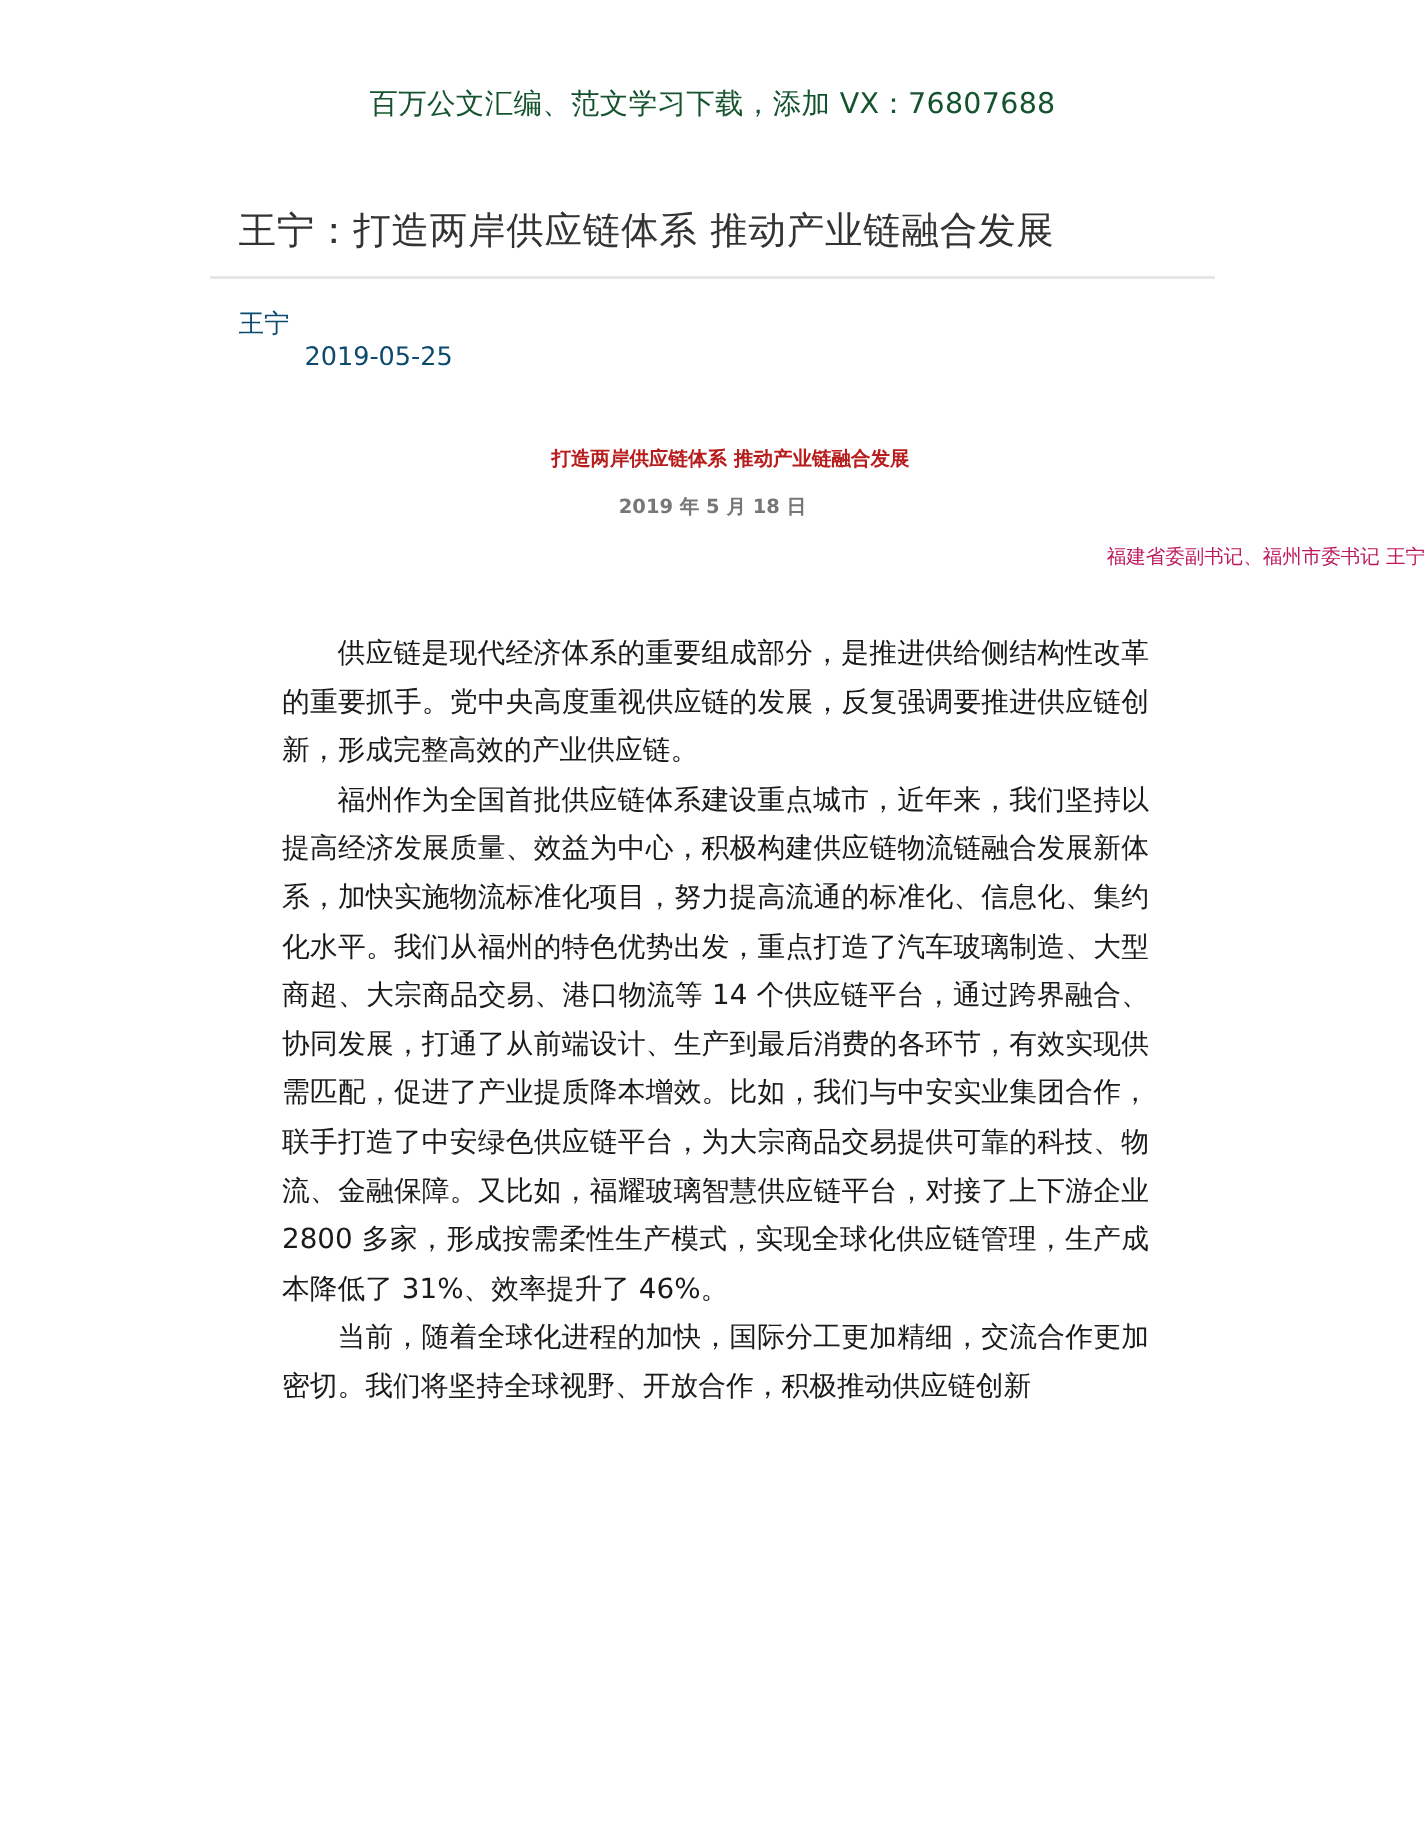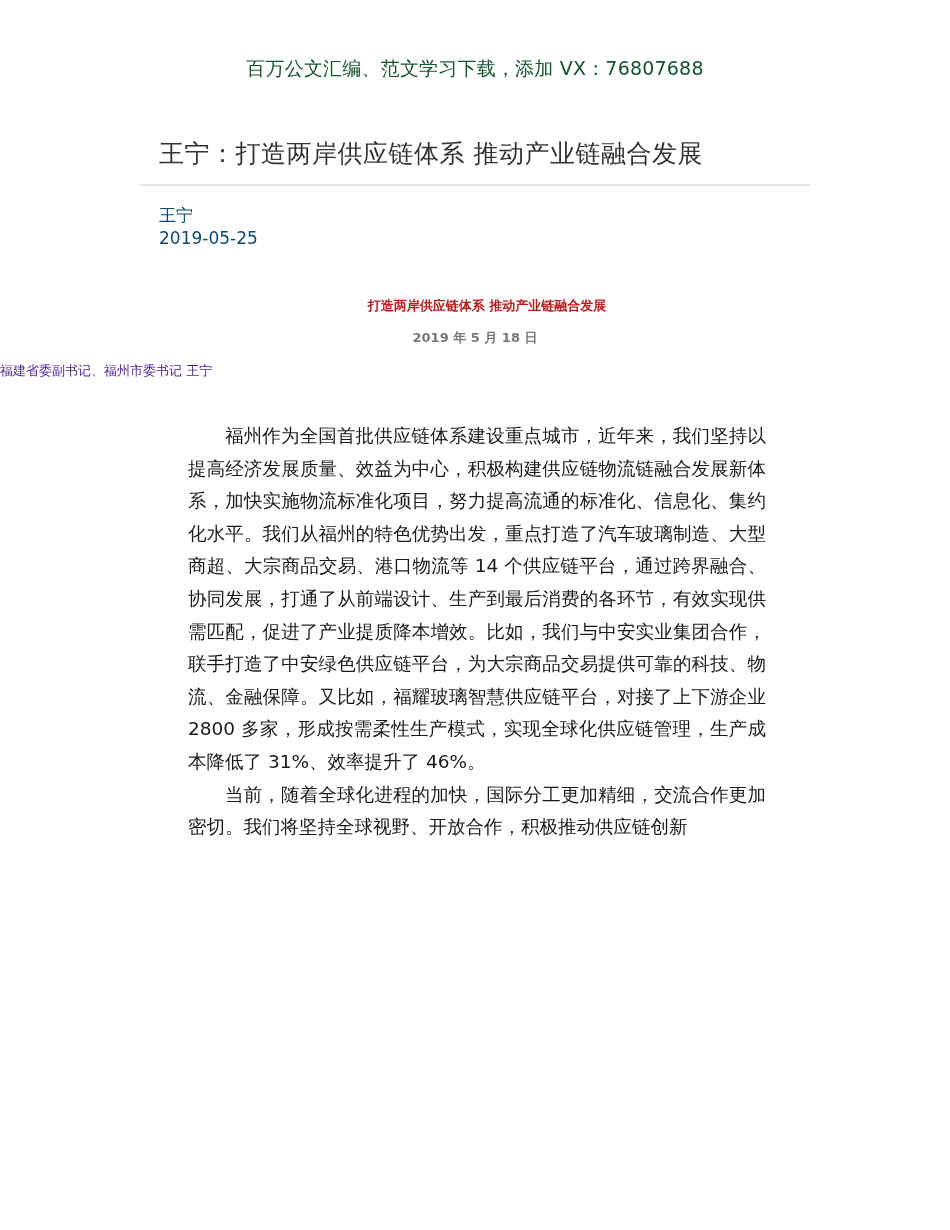--- a/index.html
+++ b/index.html
@@ -14,32 +14,32 @@
     .title {
       position: absolute; top: 137px; left: 159px;
       font-size: 25px; color: #333333; letter-spacing: 0.5px;
     }
     .divider {
       position: absolute; top: 184px; left: 140px; width: 670px; height: 2px;
       background: #e6e6e6;
     }
     .meta { position: absolute; left: 159px; color: #0c4a6e; font-size: 17px; }
     .meta.author { top: 204px; }
-    .meta.date { top: 228px; }
+    .meta.date { top: 228px; margin-left: 44px; }
     .doc-title {
       position: absolute; top: 297px; left: 0; width: 950px; text-align: center;
       color: #b81c1c; font-weight: bold; font-size: 13px; padding-left: 12px;
     }
     .doc-date {
       position: absolute; top: 329px; left: 0; width: 950px; text-align: center;
       color: #777777; font-weight: bold; font-size: 13px;
     }
     .doc-author {
-      position: absolute; top: 362px; left: 0; width: 950px; text-align: left;
-      color: #4c1d95; font-size: 13px;
+      position: absolute; top: 362px; left: 0; width: 950px; text-align: right;
+      color: #be185d; font-size: 13px;
     }
     .body {
       position: absolute; top: 420px; left: 188px; width: 578px;
       color: #1a1a1a; font-size: 18.5px; line-height: 32.6px;
       text-align: justify; text-justify: inter-character;
     }
     .body p { margin: 0; text-indent: 2em; }
   </style>
 </head>
 <body>
@@ -49,15 +49,16 @@
 <div class="title">王宁：打造两岸供应链体系 推动产业链融合发展</div>
 <div class="divider"></div>
 <div class="meta author">王宁</div>
 <div class="meta date">2019-05-25</div>
 
 <div class="doc-title">打造两岸供应链体系 推动产业链融合发展</div>
 <div class="doc-date">2019 年 5 月 18 日</div>
 <div class="doc-author">福建省委副书记、福州市委书记  王宁</div>
 
 <div class="body">
+  <p>供应链是现代经济体系的重要组成部分，是推进供给侧结构性改革的重要抓手。党中央高度重视供应链的发展，反复强调要推进供应链创新，形成完整高效的产业供应链。</p>
   <p>福州作为全国首批供应链体系建设重点城市，近年来，我们坚持以提高经济发展质量、效益为中心，积极构建供应链物流链融合发展新体系，加快实施物流标准化项目，努力提高流通的标准化、信息化、集约化水平。我们从福州的特色优势出发，重点打造了汽车玻璃制造、大型商超、大宗商品交易、港口物流等 14 个供应链平台，通过跨界融合、协同发展，打通了从前端设计、生产到最后消费的各环节，有效实现供需匹配，促进了产业提质降本增效。比如，我们与中安实业集团合作，联手打造了中安绿色供应链平台，为大宗商品交易提供可靠的科技、物流、金融保障。又比如，福耀玻璃智慧供应链平台，对接了上下游企业 2800 多家，形成按需柔性生产模式，实现全球化供应链管理，生产成本降低了 31%、效率提升了 46%。</p>
   <p>当前，随着全球化进程的加快，国际分工更加精细，交流合作更加密切。我们将坚持全球视野、开放合作，积极推动供应链创新</p>
 </div>
 
 </body></html>

